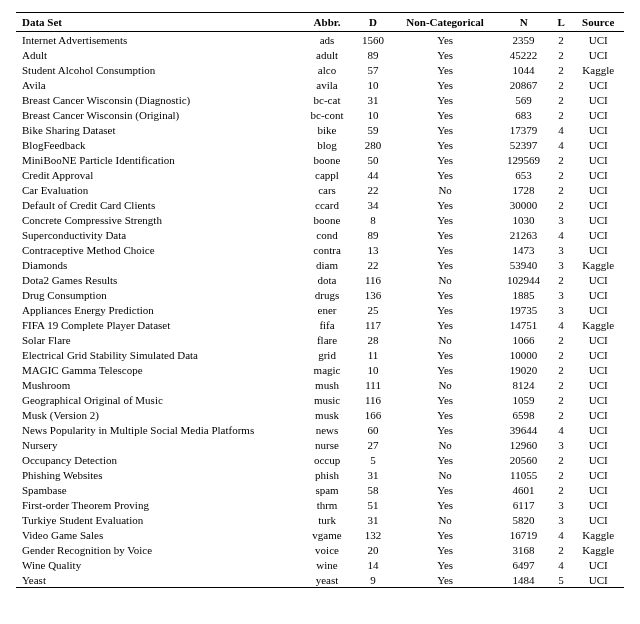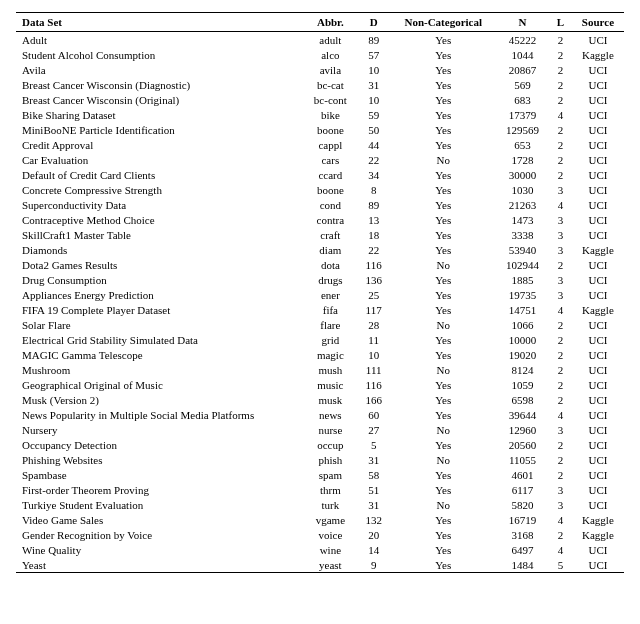--- a/index.html
+++ b/index.html
@@ -45,20 +45,29 @@
       <th>Data Set</th>
       <th class="center">Abbr.</th>
       <th class="center">D</th>
       <th class="center">Non-Categorical</th>
       <th class="center">N</th>
       <th class="center">L</th>
       <th class="center">Source</th>
     </tr>
   </thead>
   <tbody id="table-body">
+  <tr>
+        <td>Internet Advertisements</td>
+        <td class="center">ads</td>
+        <td class="center">1560</td>
+        <td class="center">Yes</td>
+        <td class="center">2359</td>
+        <td class="center">2</td>
+        <td class="center">UCI</td>
+      </tr>
       <tr>
         <td>Adult</td>
         <td class="center">adult</td>
         <td class="center">89</td>
         <td class="center">Yes</td>
         <td class="center">45222</td>
         <td class="center">2</td>
         <td class="center">UCI</td>
       </tr>
       <tr>
@@ -100,20 +109,29 @@
       <tr>
         <td>Bike Sharing Dataset</td>
         <td class="center">bike</td>
         <td class="center">59</td>
         <td class="center">Yes</td>
         <td class="center">17379</td>
         <td class="center">4</td>
         <td class="center">UCI</td>
       </tr>
       <tr>
+        <td>BlogFeedback</td>
+        <td class="center">blog</td>
+        <td class="center">280</td>
+        <td class="center">Yes</td>
+        <td class="center">52397</td>
+        <td class="center">4</td>
+        <td class="center">UCI</td>
+      </tr>
+      <tr>
         <td>MiniBooNE Particle Identification</td>
         <td class="center">boone</td>
         <td class="center">50</td>
         <td class="center">Yes</td>
         <td class="center">129569</td>
         <td class="center">2</td>
         <td class="center">UCI</td>
       </tr>
       <tr>
         <td>Credit Approval</td>
@@ -159,29 +177,20 @@
         <td class="center">21263</td>
         <td class="center">4</td>
         <td class="center">UCI</td>
       </tr>
       <tr>
         <td>Contraceptive Method Choice</td>
         <td class="center">contra</td>
         <td class="center">13</td>
         <td class="center">Yes</td>
         <td class="center">1473</td>
-        <td class="center">3</td>
-        <td class="center">UCI</td>
-      </tr>
-      <tr>
-        <td>SkillCraft1 Master Table</td>
-        <td class="center">craft</td>
-        <td class="center">18</td>
-        <td class="center">Yes</td>
-        <td class="center">3338</td>
         <td class="center">3</td>
         <td class="center">UCI</td>
       </tr>
       <tr>
         <td>Diamonds</td>
         <td class="center">diam</td>
         <td class="center">22</td>
         <td class="center">Yes</td>
         <td class="center">53940</td>
         <td class="center">3</td>

